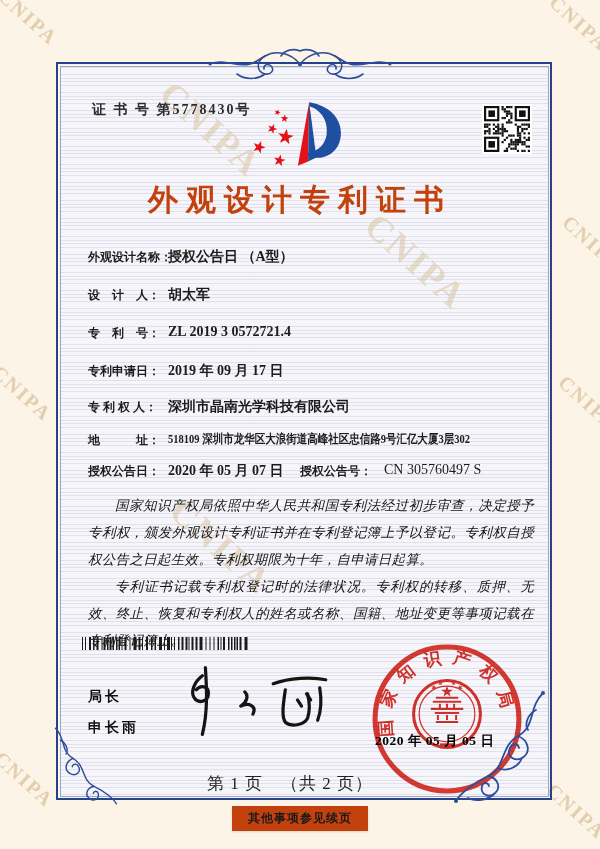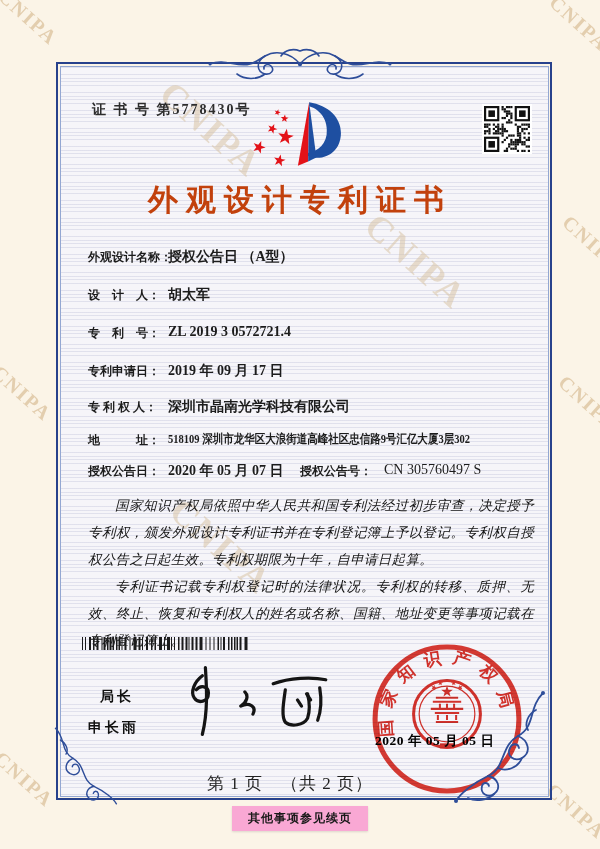--- a/index.html
+++ b/index.html
@@ -34,32 +34,32 @@
   .f-label2{position:absolute;left:212px;top:1px;font-size:12px;font-weight:bold;color:#1c1c1c;white-space:nowrap;}
   .f-value2{position:absolute;left:296px;top:0;font-size:14px;font-weight:normal;color:#1c1c1c;white-space:nowrap;}
   .addr{transform:scaleX(0.84);transform-origin:left top;font-size:12.5px;}
 
   .paras{position:absolute;left:88px;top:492px;width:446px;font-size:13.5px;line-height:27px;
          color:#141414;text-align:justify;font-style:italic;letter-spacing:0.3px;}
   .paras p{margin:0;text-indent:2em;}
 
   .barcode{position:absolute;left:82px;top:637px;width:168px;height:13px;}
 
-  .signer-title{position:absolute;left:88px;top:688px;font-size:14px;font-weight:bold;letter-spacing:3px;color:#111;margin-left:12px;}
+  .signer-title{position:absolute;left:88px;top:688px;font-size:14px;font-weight:bold;letter-spacing:3px;color:#111;}
   .signer-name{position:absolute;left:88px;top:719px;font-size:14px;font-weight:bold;letter-spacing:3px;color:#111;}
   .signature{position:absolute;left:172px;top:658px;width:172px;height:88px;}
 
   .seal{position:absolute;left:369px;top:641px;width:156px;height:156px;mix-blend-mode:multiply;}
   .seal-date{position:absolute;left:375px;top:732px;font-size:13.5px;font-weight:bold;color:#000000;
              letter-spacing:0.5px;white-space:nowrap;z-index:3;}
 
   .page-info{position:absolute;left:180px;top:772px;width:220px;text-align:center;
              font-size:17px;color:#222;letter-spacing:1px;}
 
-  .note-box{position:absolute;left:232px;top:806px;width:136px;height:25px;background:#f9a8d4;
+  .note-box{position:absolute;left:232px;top:806px;width:136px;height:25px;background:#c2410c;
             box-shadow:0 1px 2px rgba(0,0,0,0.12);display:flex;align-items:center;justify-content:center;z-index:4;}
   .note-box span{font-size:12px;font-weight:bold;color:#1a1a1a;letter-spacing:1px;}
 
   .ornament{position:absolute;z-index:3;pointer-events:none;}
 </style>
 </head>
 <body>
 
 <div id="page">
 

